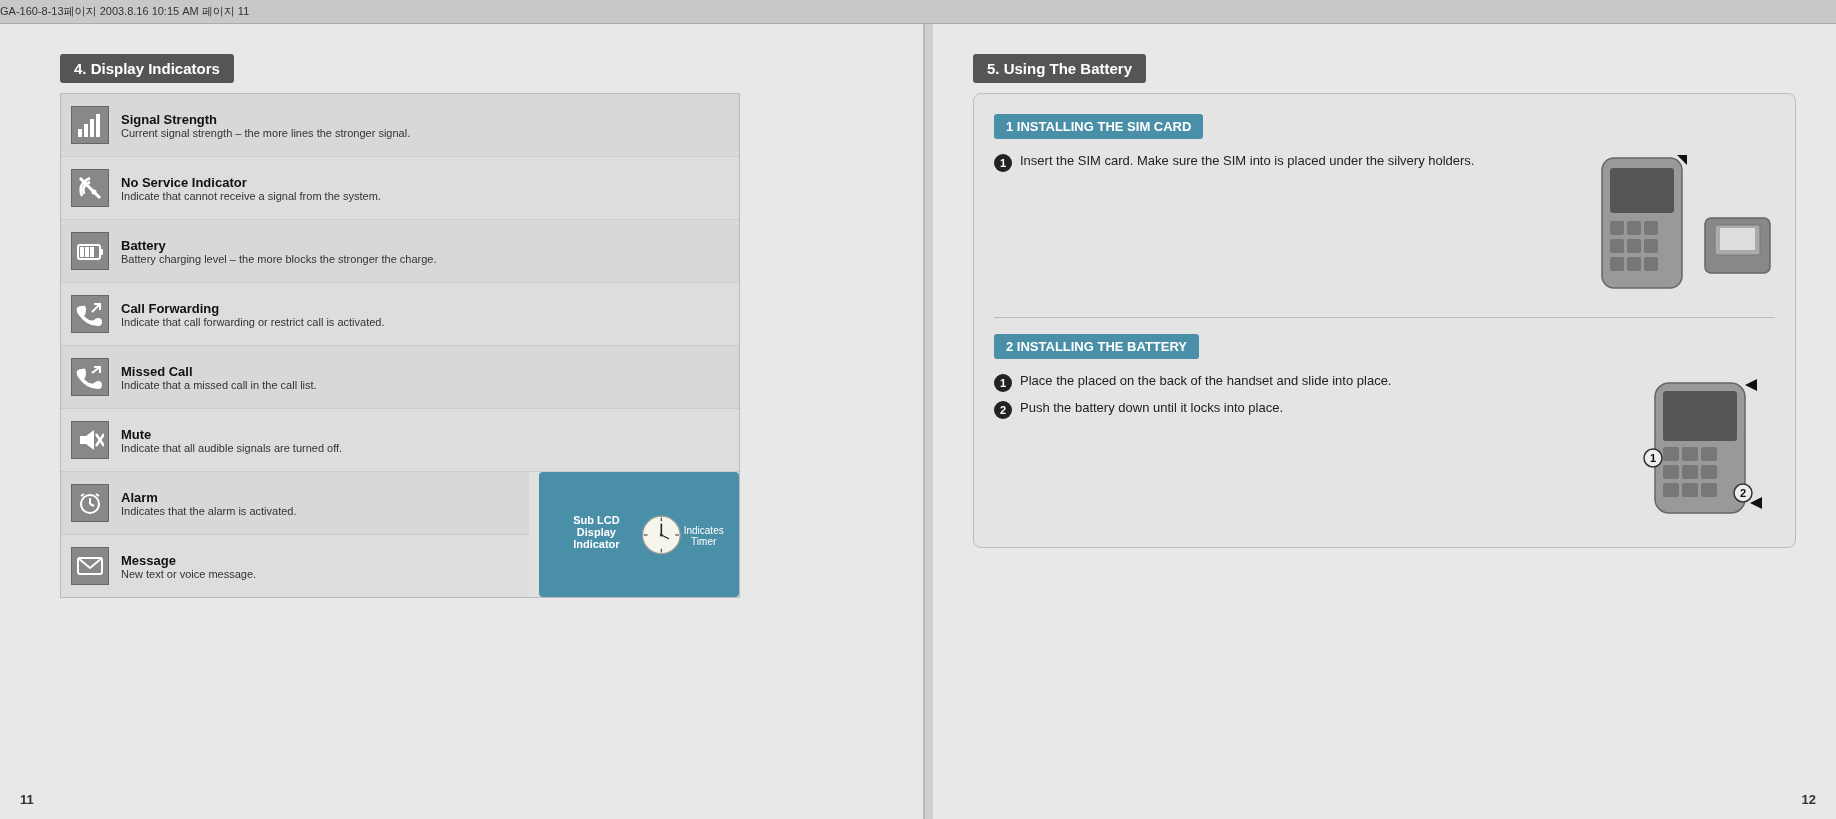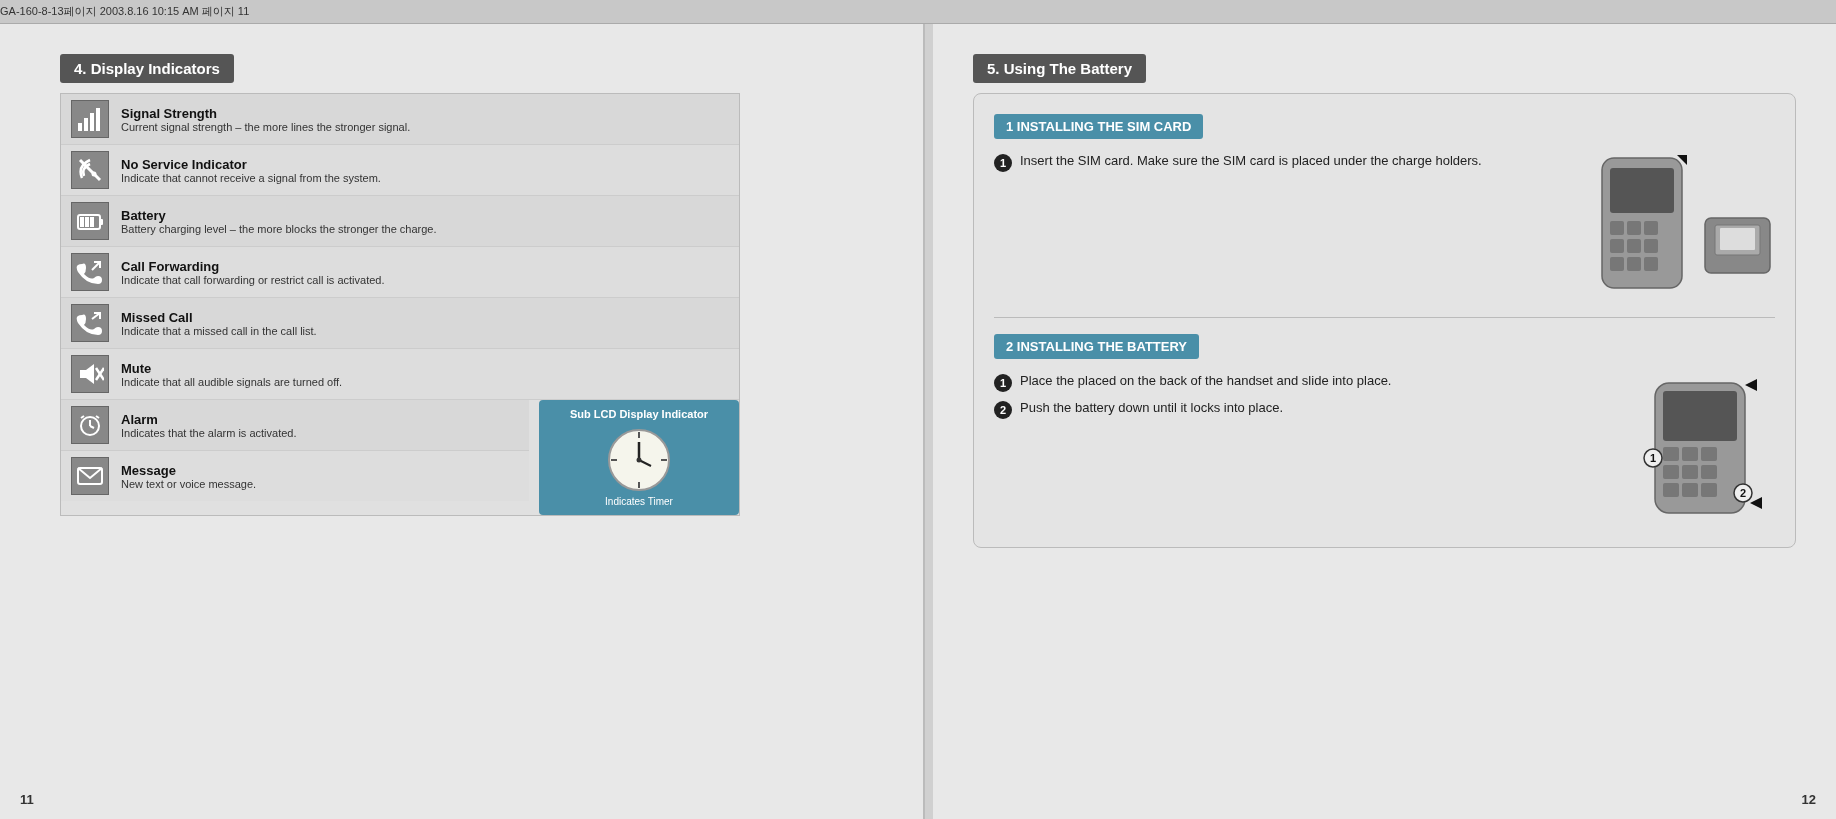--- a/index.html
+++ b/index.html
@@ -81,21 +81,21 @@
       background: #e0e0e0;
       border: 1px solid #bbb;
       padding: 0;
       width: 100%;
       max-width: 680px;
     }
 
     .indicator-row {
       display: flex;
       align-items: center;
-      padding: 6px 10px;
+      padding: 12px 10px;
       border-bottom: 1px solid #ccc;
       background: #ddd;
     }
 
     .indicator-row:nth-child(odd) {
       background: #d8d8d8;
     }
 
     .indicator-row:last-child {
       border-bottom: none;
@@ -133,21 +133,21 @@
     .sub-lcd-box {
       background: #4a8fa8;
       color: #fff;
       text-align: center;
       padding: 8px 14px;
       width: 200px;
       min-width: 200px;
       border-radius: 4px;
       margin-left: 10px;
       display: flex;
-      flex-direction: column;
+      flex-direction: row;
       align-items: center;
       justify-content: center;
     }
 
     .sub-lcd-title {
       font-size: 11px;
       font-weight: bold;
       margin-bottom: 6px;
     }
 
@@ -402,21 +402,21 @@
     <div class="section-header">5. Using The Battery</div>
 
     <div class="battery-section">
 
       <div class="sim-install-section">
         <div class="section-header-right">1 INSTALLING THE SIM CARD</div>
         <div class="sim-content">
           <div class="sim-text">
             <div class="step-item">
               <div class="step-num">1</div>
-              <span>Insert the SIM card. Make sure the SIM card is placed under the charge holders.</span>
+              <span>Insert the SIM card. Make sure the SIM into is placed under the silvery holders.</span>
             </div>
           </div>
           <div class="phone-image-area">
 
             <div style="position:relative;">
               <svg width="100" height="140" viewBox="0 0 100 140">
                 <rect x="10" y="5" width="80" height="130" rx="12" fill="#999" stroke="#666" stroke-width="1.5"></rect>
                 <rect x="18" y="15" width="64" height="45" rx="3" fill="#555"></rect>
                 <rect x="18" y="68" width="14" height="14" rx="2" fill="#777"></rect>
                 <rect x="35" y="68" width="14" height="14" rx="2" fill="#777"></rect>

